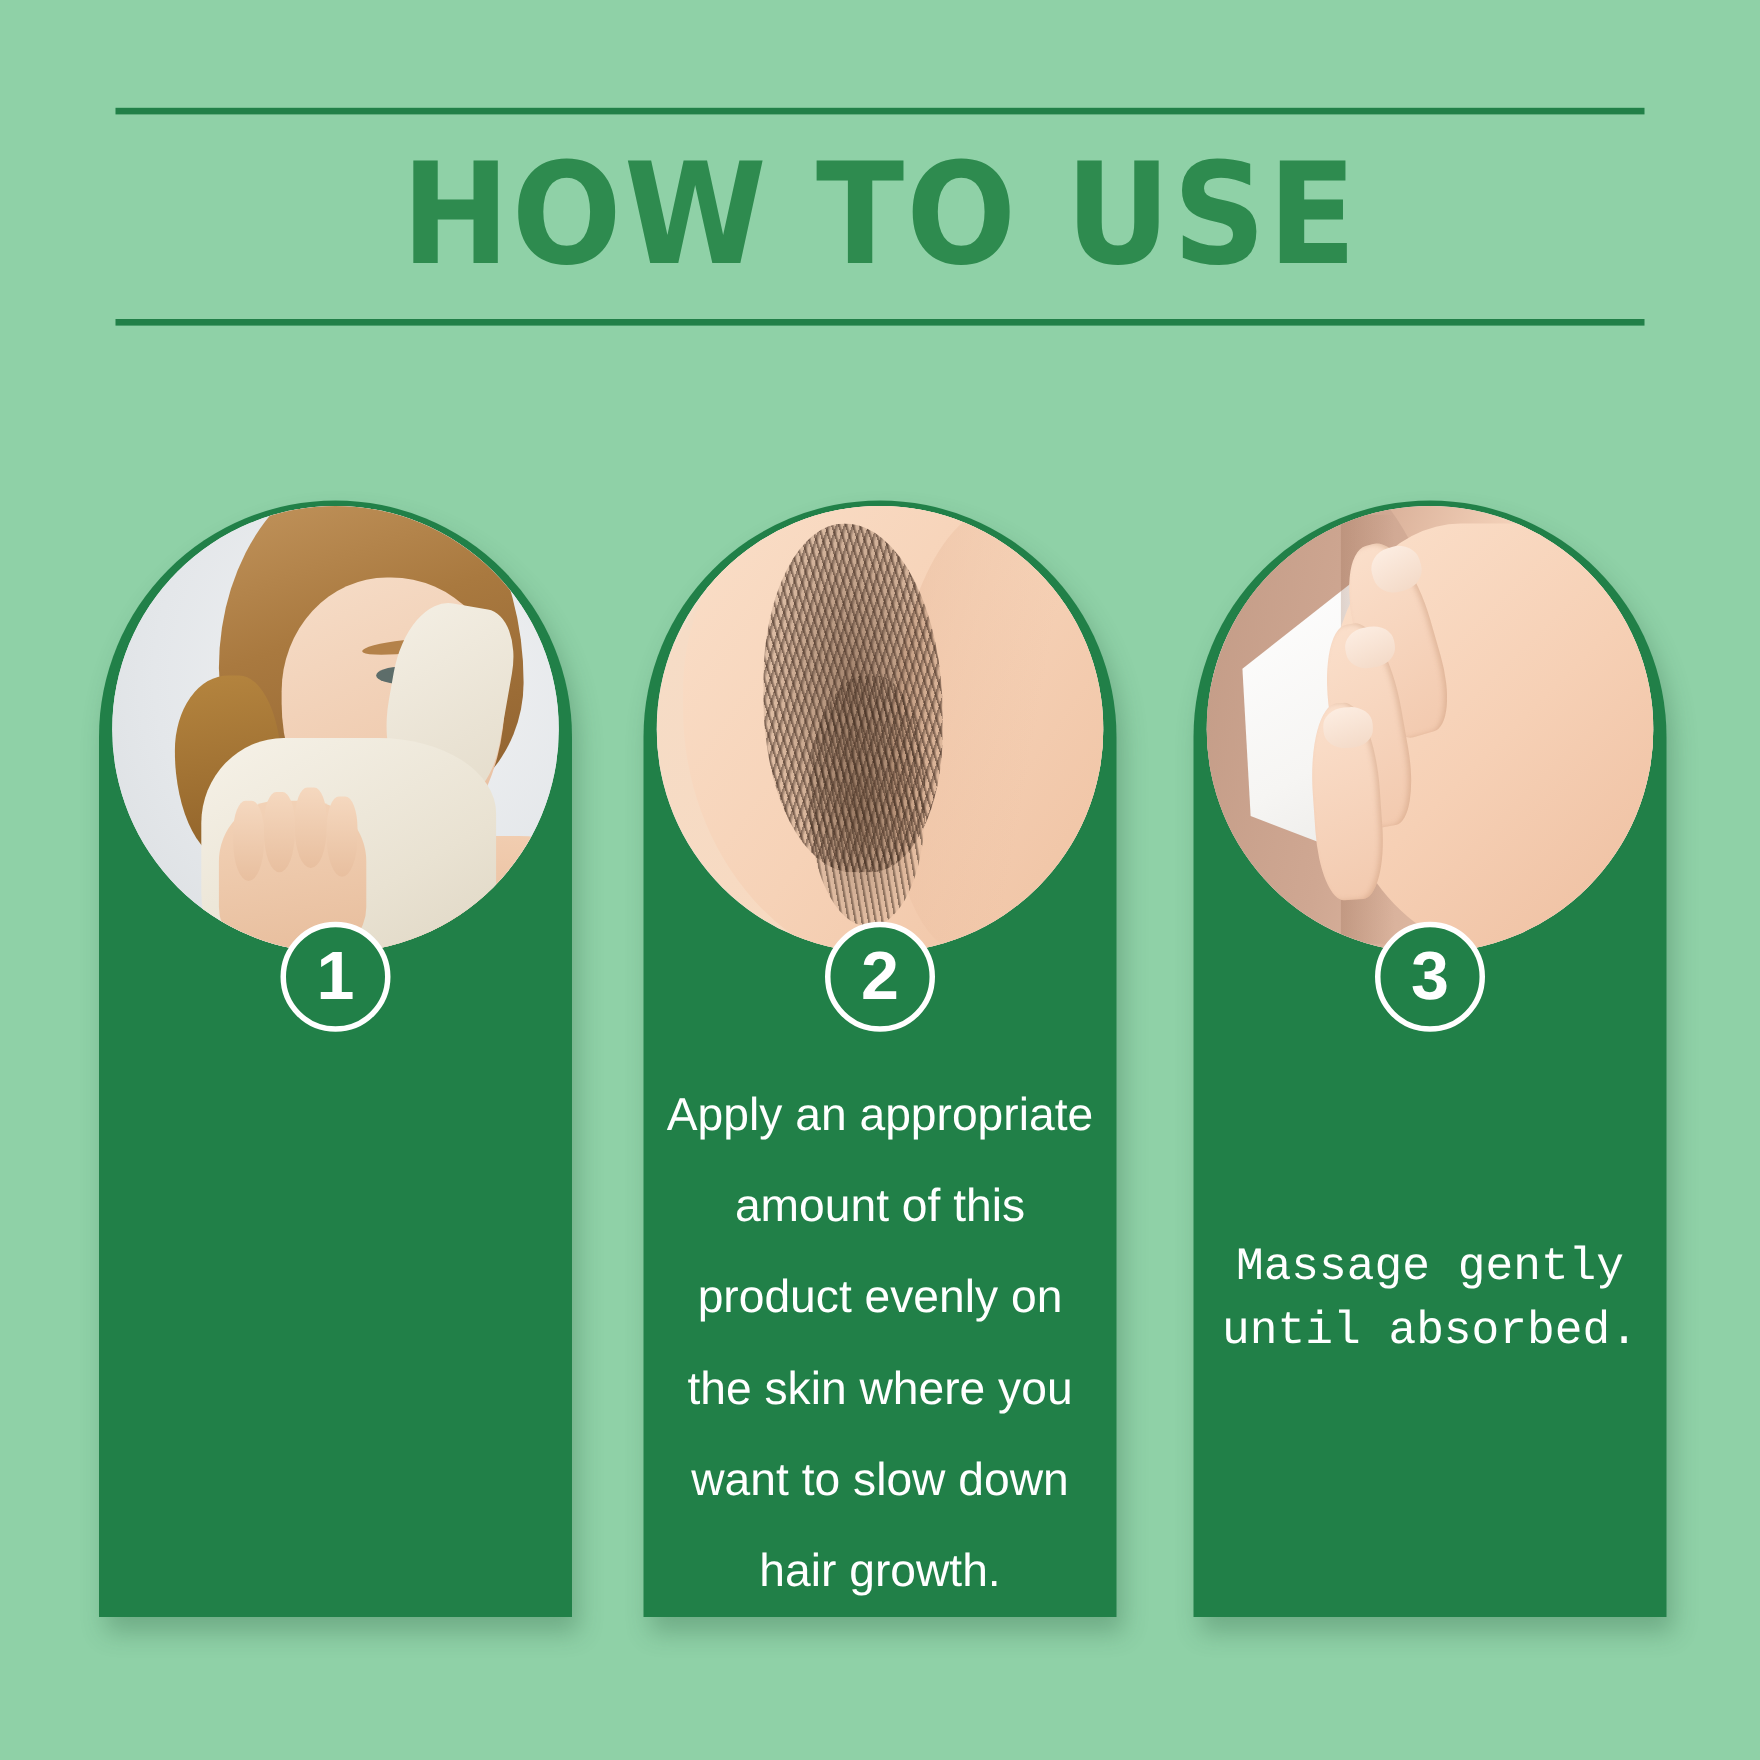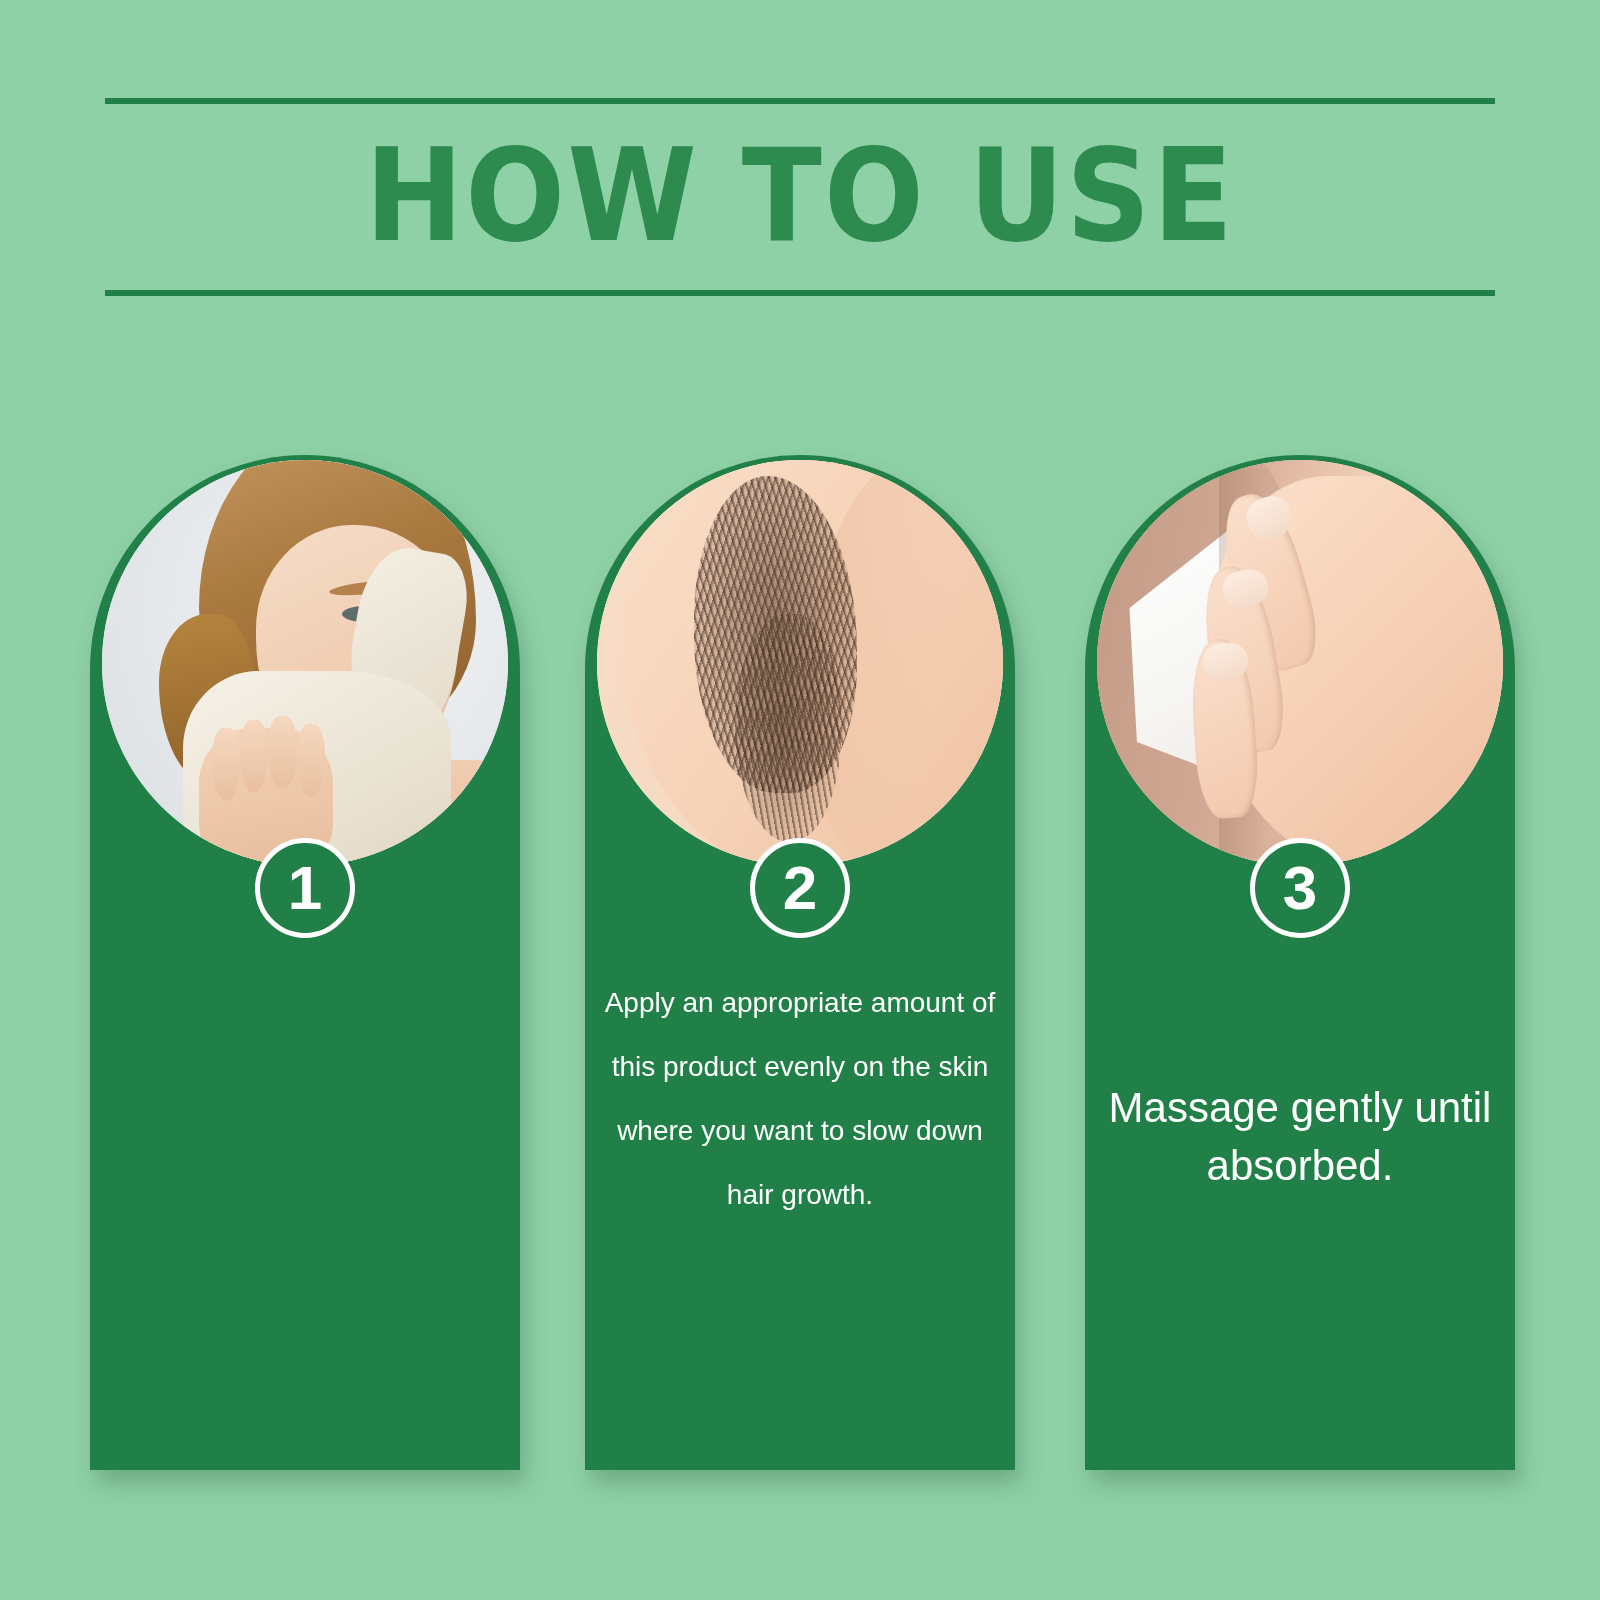--- a/index.html
+++ b/index.html
@@ -291,22 +291,22 @@
     left: 16px;
     right: 16px;
     color: #ffffff;
     text-align: center;
     font-size: 42px;
     line-height: 58px;
     font-family: "Liberation Sans", sans-serif;
     font-weight: normal;
   }
   .cap-1 { top: 662px; }
-  .cap-2 { top: 516px; font-size: 28px; line-height: 64px; }
-  .cap-3 { top: 624px; }
+  .cap-2 { top: 516px; font-size: 42px; line-height: 83px; }
+  .cap-3 { top: 668px; font-family: Liberation Mono, monospace; }
 </style>
 </head>
 <body>
 
 <div class="header">
   <div class="rule"></div>
   <div class="title">HOW TO USE</div>
   <div class="rule"></div>
 </div>
 

